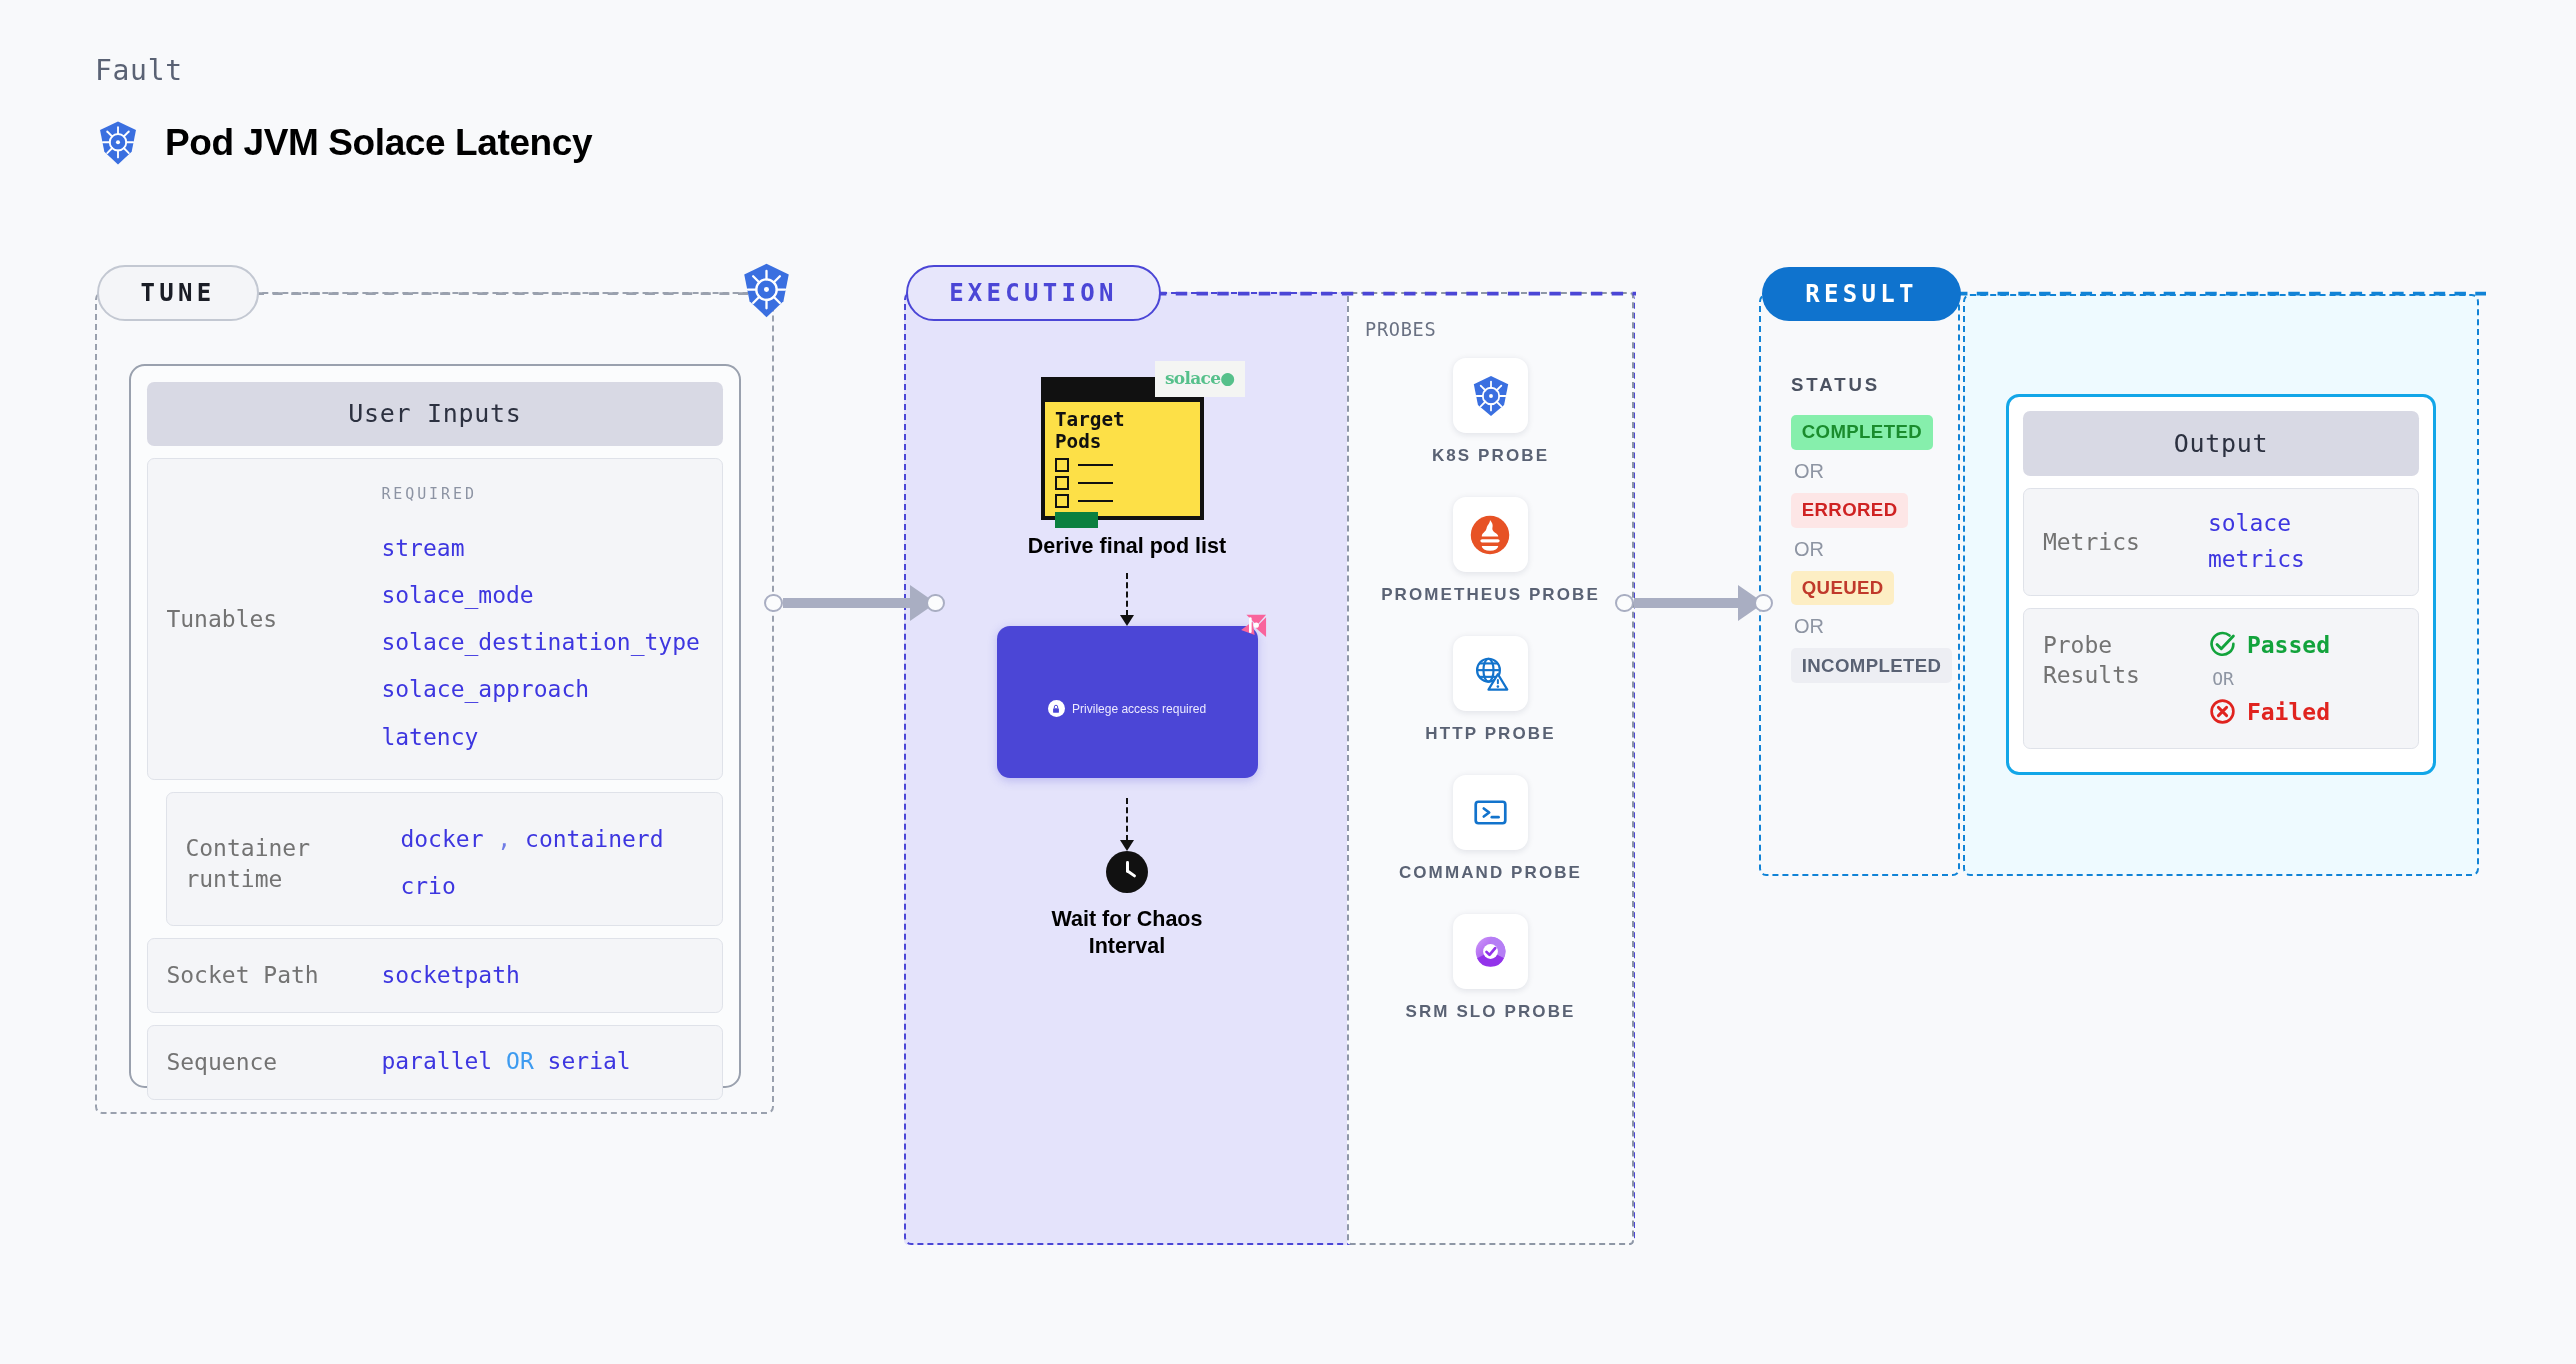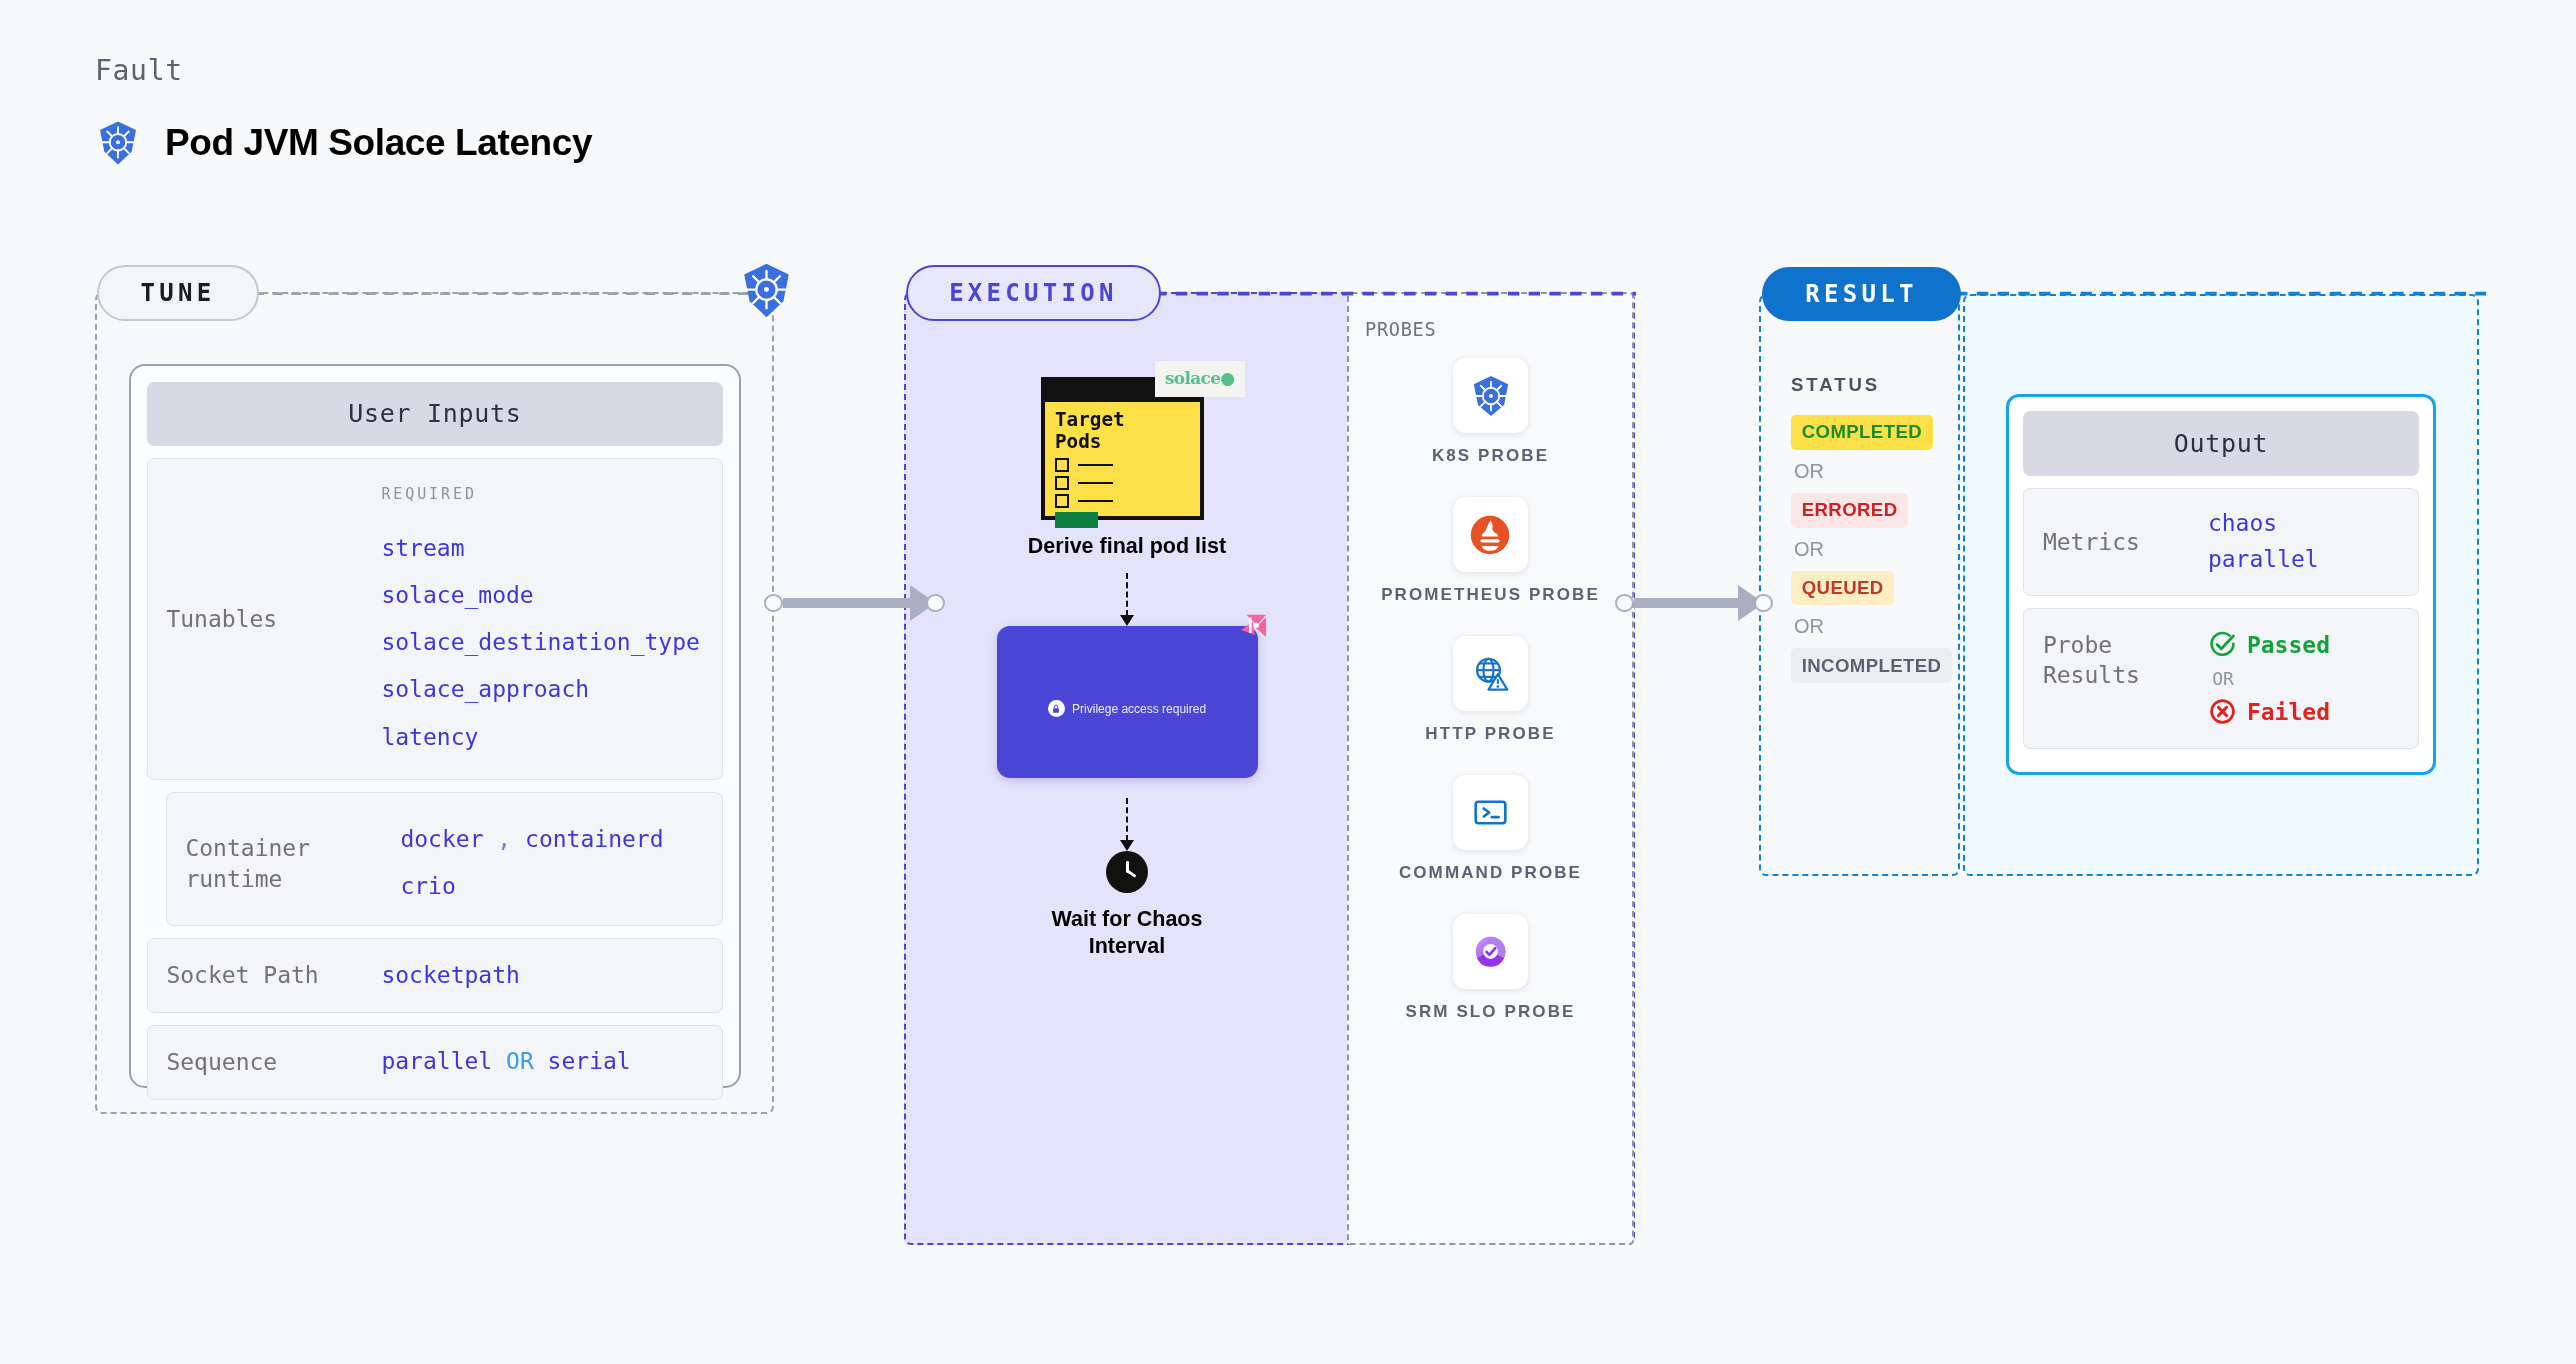--- a/index.html
+++ b/index.html
@@ -505,35 +505,35 @@
   <div class="stage dash-blue" id="output-frame"></div>
 
   <svg style="position:absolute;left:1956px;top:290px;width:530px;height:7.2px;z-index:2" viewBox="0 0 740 10" width="530" height="7.2">
     <line x1="0" y1="5" x2="740" y2="5" stroke="#1183d6" stroke-width="5" stroke-dasharray="16 13"></line>
   </svg>
   <div class="pill pill-result">RESULT</div>
 
   <div class="status-label">STATUS</div>
 
   <div class="status-stack">
-    <div class="badge" style="background:#fde047;color:#1a8c2d;">COMPLETED</div>
+    <div class="badge" style="background:#86efac;color:#1a8c2d;">COMPLETED</div>
     <div class="or-txt">OR</div>
     <div class="badge" style="background:#fde6e6;color:#cf2222;">ERRORED</div>
     <div class="or-txt">OR</div>
     <div class="badge" style="background:#fdeec4;color:#c0392b;">QUEUED</div>
     <div class="or-txt">OR</div>
     <div class="badge" style="background:#edeef3;color:#5a6274;">INCOMPLETED</div>
   </div>
 
   <div class="output-card">
     <div class="ui-header" style="height:65px;font-size:25px;">Output</div>
 
     <div class="ui-row" style="padding:17px 18.6px;">
       <div class="row-key" style="width:165px;flex:0 0 165px;">Metrics</div>
-      <div class="row-val">chaos parallel</div>
+      <div class="row-val">solace metrics</div>
     </div>
 
     <div class="ui-row" style="padding:21.5px 18.6px;align-items:flex-start;">
       <div class="row-key" style="width:165px;flex:0 0 165px;">
         Probe<br>Results
       </div>
       <div>
         <div class="pr-line">
           <svg width="29" height="29" viewBox="0 0 24 24">
             <path d="M21 11.5 a9 9 0 1 1 -3.2 -6.9" fill="none" stroke="#12a33c" stroke-width="2.2" stroke-linecap="round"></path>

